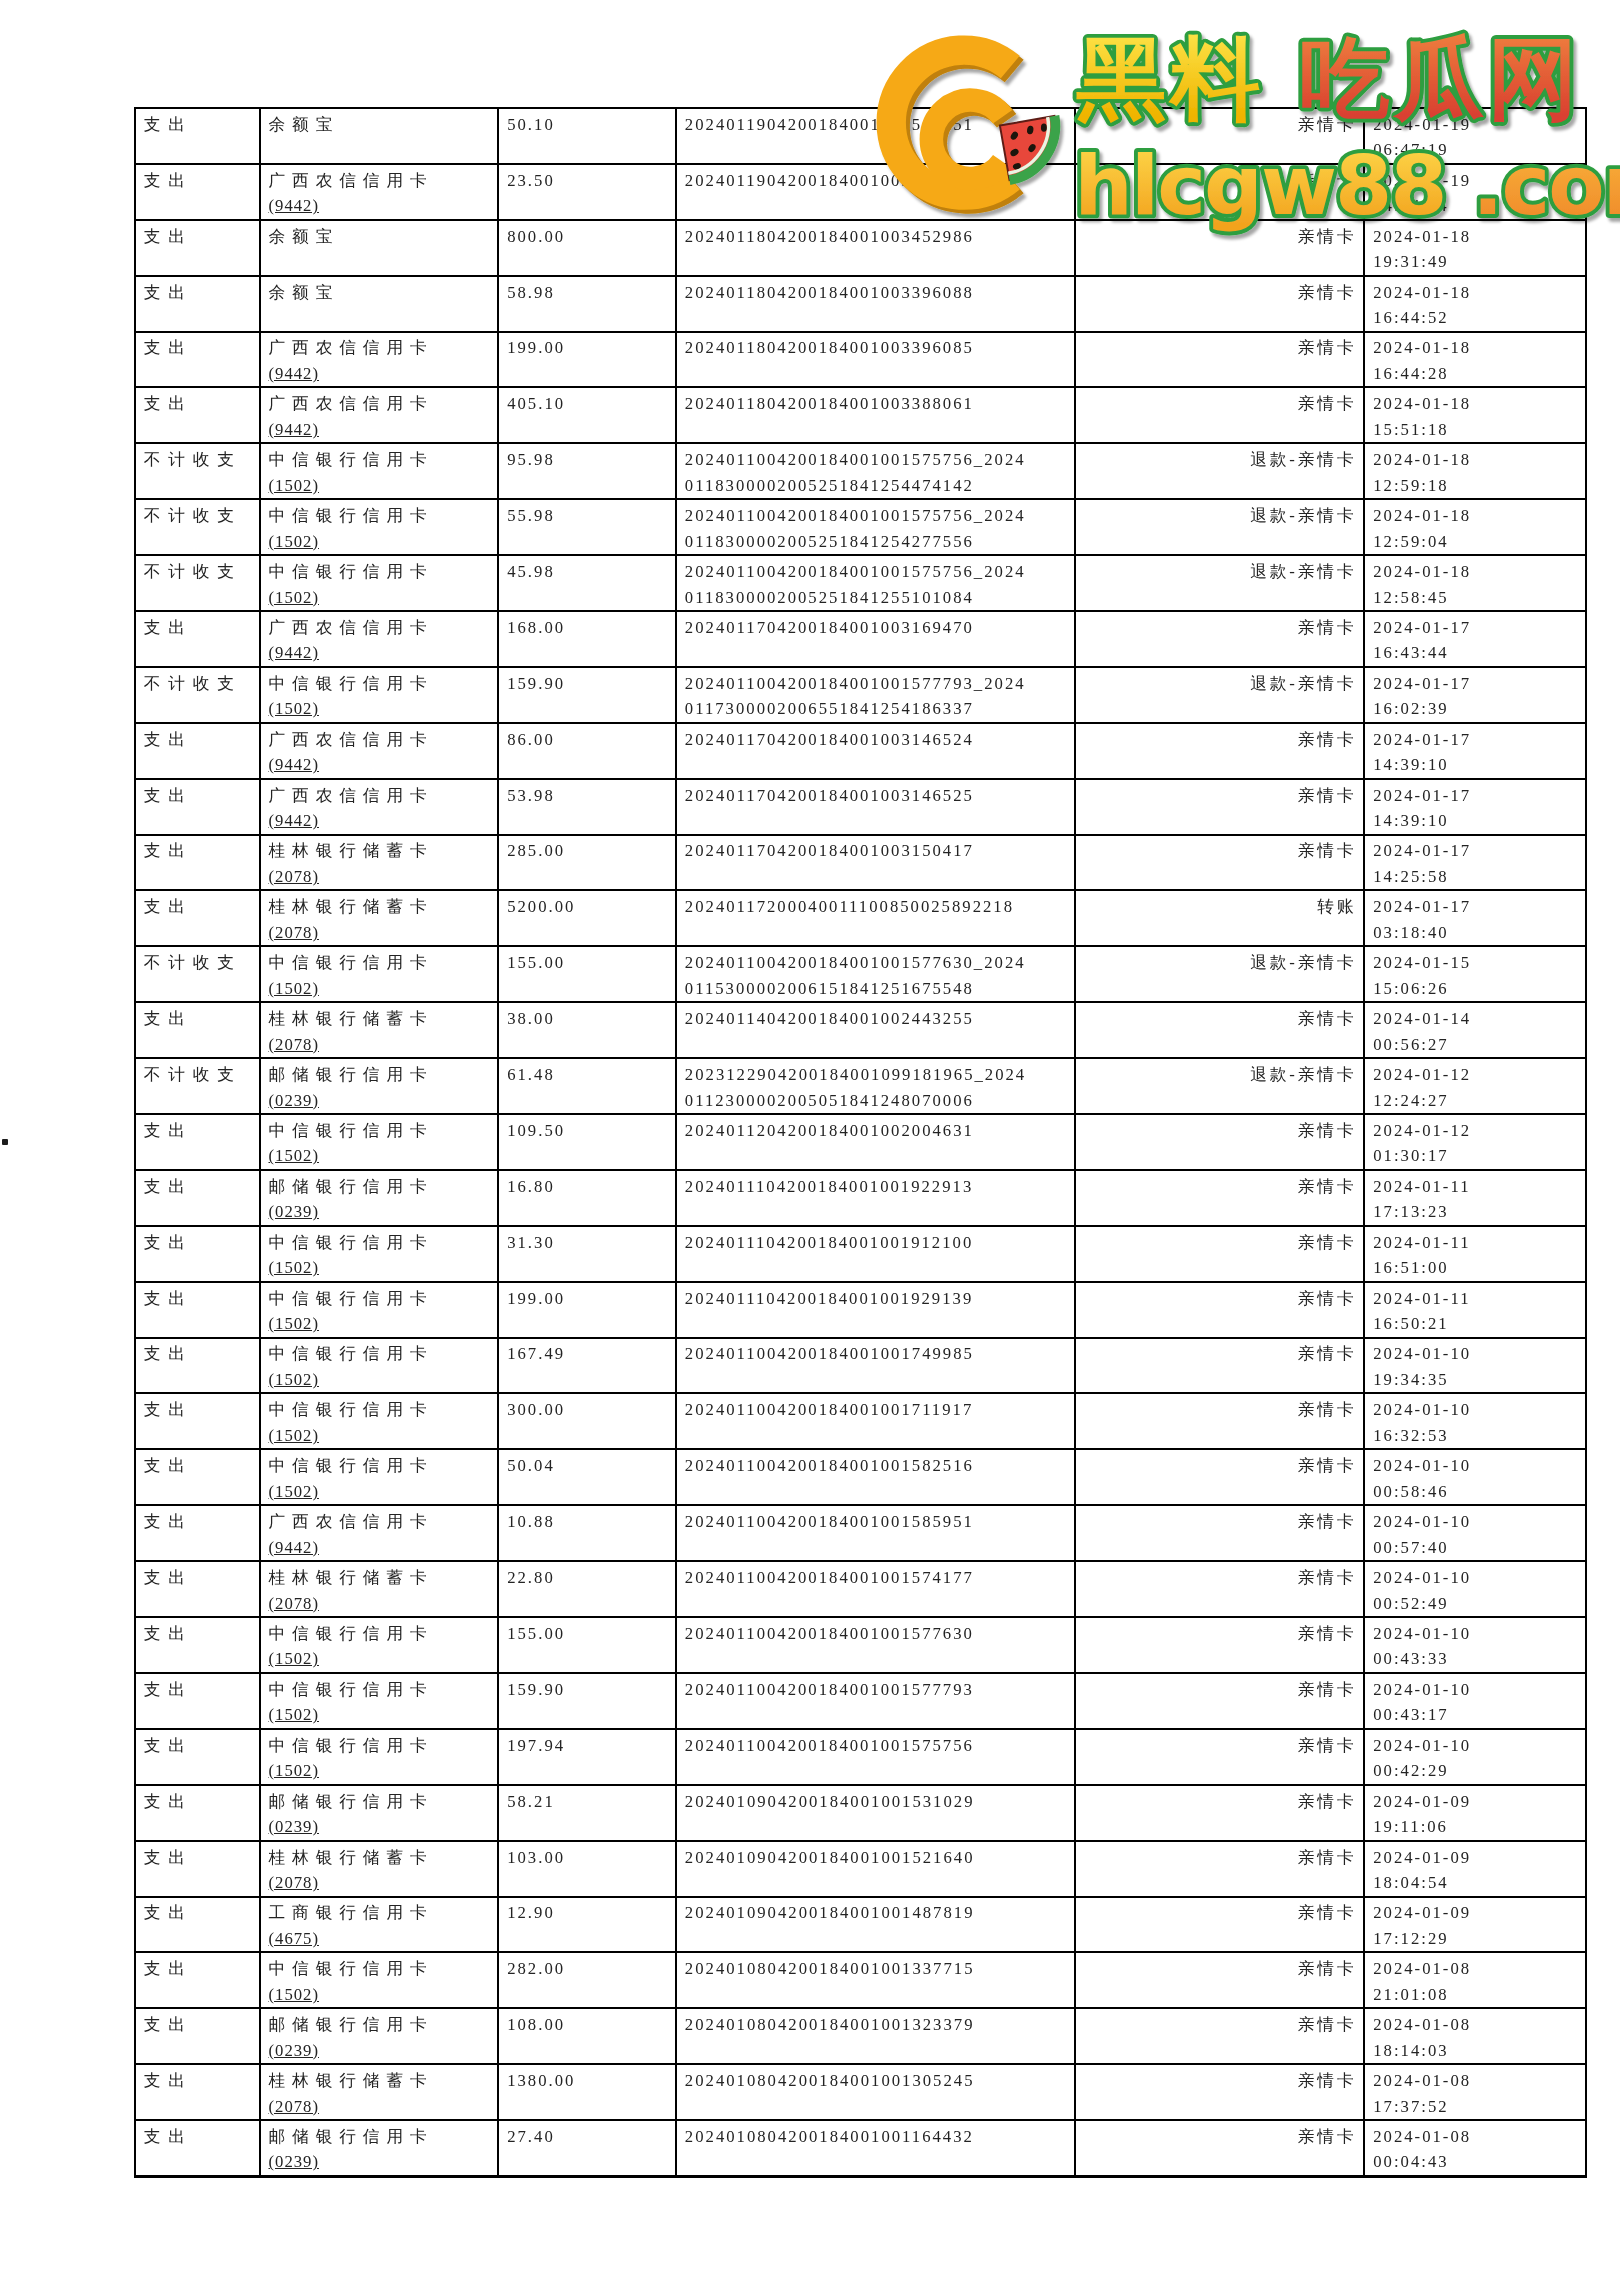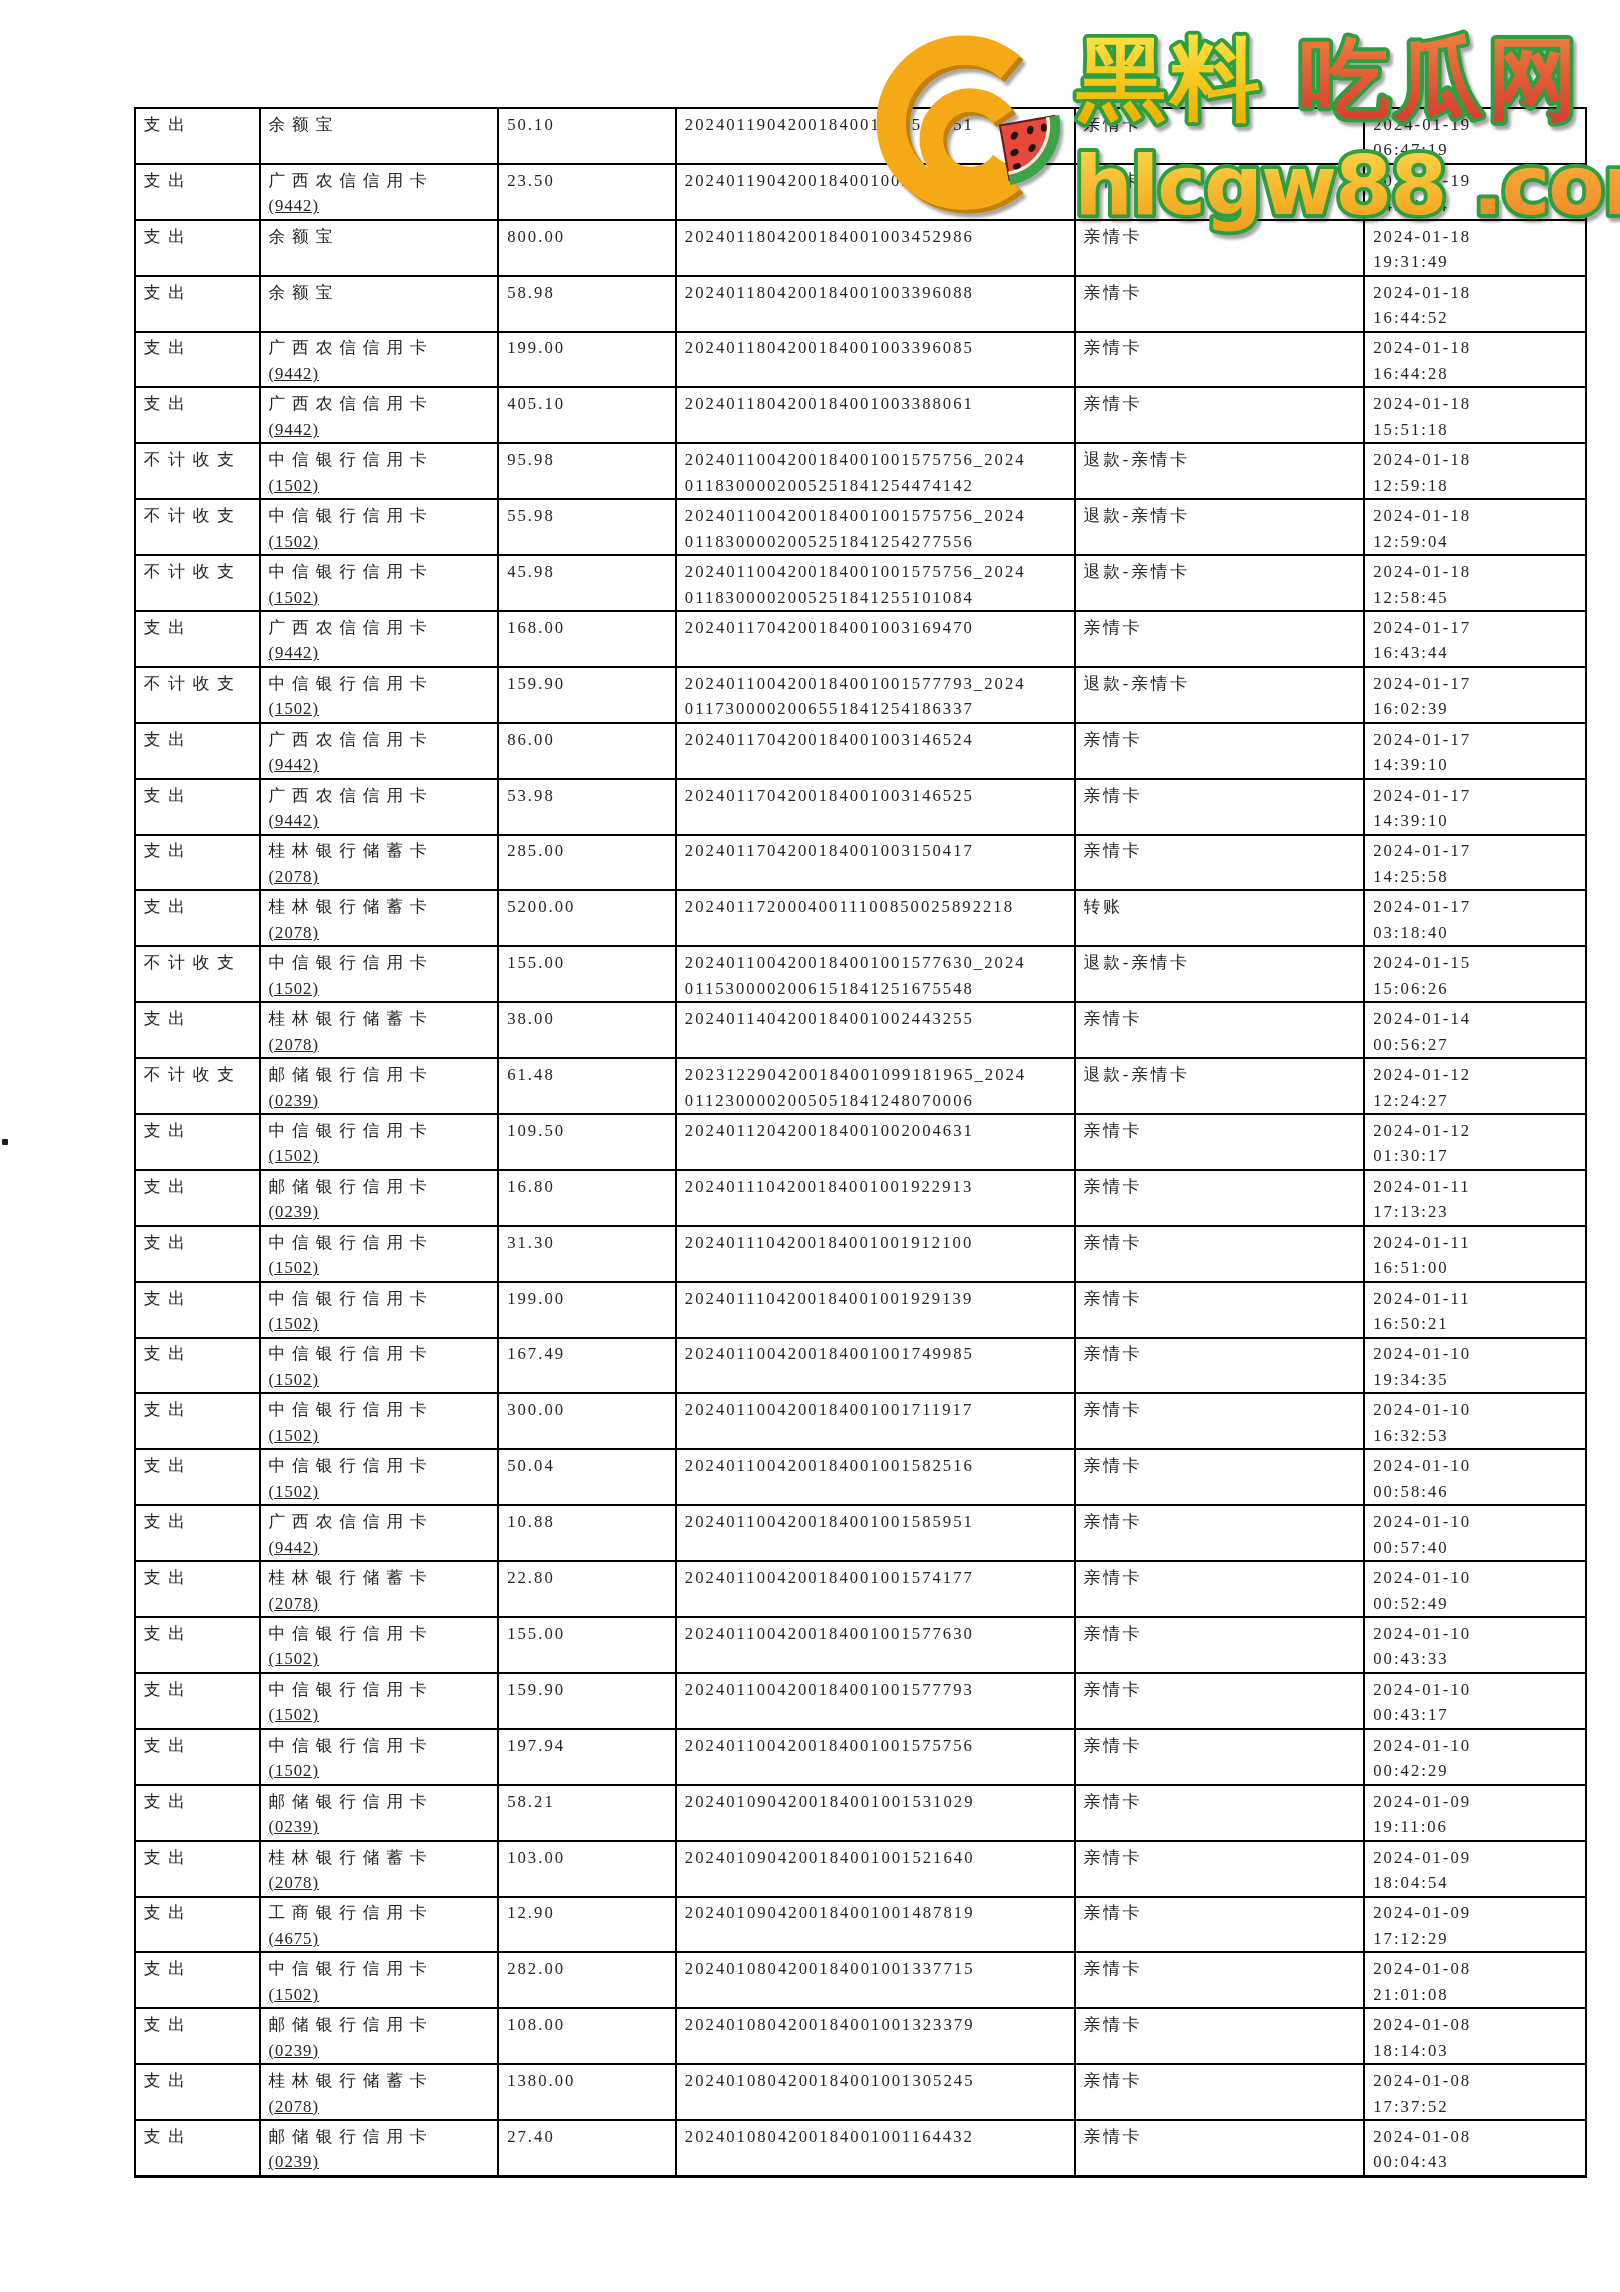--- a/index.html
+++ b/index.html
@@ -31,21 +31,21 @@
     line-height:25.5px;
     overflow:hidden;
   }
   table.txn-table tr{height:55px;}
   td.c-type{width:108px;letter-spacing:7.8px;}
   td.c-acct{width:222px;}
   td.c-acct .bank{letter-spacing:6.9px;white-space:nowrap;}
   td.c-acct .card{letter-spacing:1px;text-decoration:underline;}
   td.c-amt{width:161px;letter-spacing:2px;margin-top:28px;}
   td.c-id{width:382px;letter-spacing:2px;white-space:pre-line;word-break:break-all;line-height:26.5px;}
-  td.c-cat{width:273px;letter-spacing:2.9px;}
+  td.c-cat{width:273px;letter-spacing:2.9px;text-align:right;}
   td.c-date{width:205px;letter-spacing:2px;line-height:26.5px;}
   .watermark{
     position:absolute;left:851px;top:0px;
     width:769px;height:257px;
     pointer-events:none;
   }
   .wm-title{
     font-family:"DejaVu Sans","Liberation Sans",sans-serif;
     font-weight:900;
     letter-spacing:4px;

